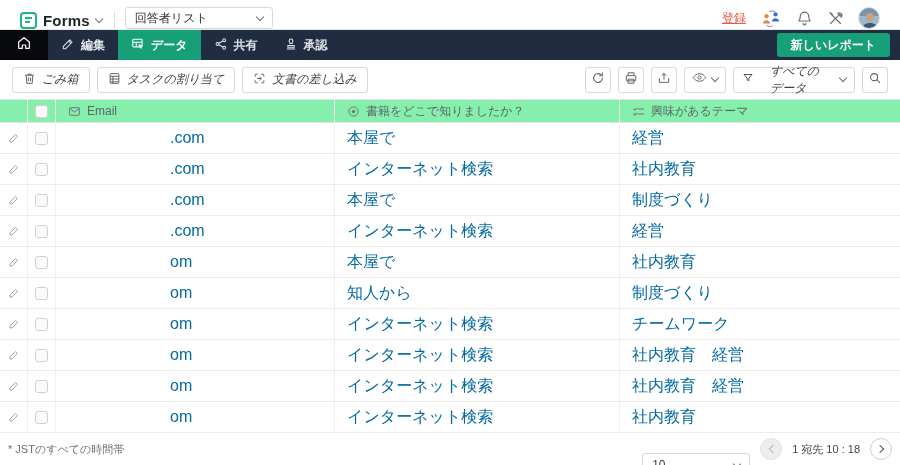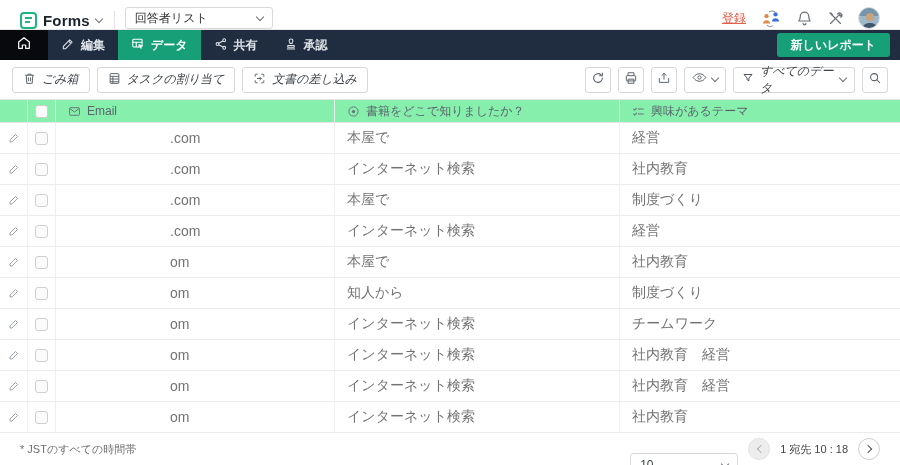--- a/index.html
+++ b/index.html
@@ -48,41 +48,41 @@
   .tb-btn { height:26px; border:1px solid #d8d8d8; border-radius:3px; background:#fff;
     display:flex; align-items:center; gap:6px; padding:0 10px; font-size:12px; color:#3c4248;
     cursor:pointer; }
   .tb-btn svg { color:#5c646c; }
   .toolbar-right { margin-left:auto; display:flex; align-items:center; gap:7px; }
   .sq-btn { width:26px; height:26px; border:1px solid #d8d8d8; border-radius:3px; background:#fff;
     display:flex; align-items:center; justify-content:center; color:#5c646c; cursor:pointer; }
   .eye-btn { width:42px; height:26px; border:1px solid #d8d8d8; border-radius:3px; background:#fff;
     display:flex; align-items:center; justify-content:center; gap:5px; color:#5c646c; cursor:pointer; }
   .filter-select { width:122px; height:26px; border:1px solid #d8d8d8; border-radius:3px; background:#fff;
-    display:flex; align-items:center; gap:6px; padding:0 8px; font-size:12px; color:#3c4248; cursor:pointer; }
+    display:flex; align-items:center; gap:16px; padding:0 8px; font-size:12px; color:#3c4248; cursor:pointer; }
   .filter-select .lbl { flex:1; }
 
   
   .table-wrap { flex:1; display:flex; flex-direction:column; overflow:hidden; }
   .thead, .trow { display:grid; grid-template-columns:28px 28px 279px 285px 1fr; align-items:stretch; }
   .thead { height:24px; background:#86efac; border-top:1px solid #e3e5e7; border-bottom:1px solid #e3e5e7;
     flex:0 0 24px; }
   .thead .cell { color:#5b656e; font-size:12px; gap:6px; }
-  .cell { display:flex; align-items:center; padding:0 12px; font-size:14px; color:#737373;
+  .cell { display:flex; align-items:center; padding:0 12px; font-size:16px; color:#0369a1;
     border-right:1px solid #efefef; overflow:hidden; white-space:nowrap; }
   .cell:last-child { border-right:none; }
   .cell.center { justify-content:center; padding:0; }
   .trow { height:31px; border-bottom:1px solid #ececec; background:#fff; flex:0 0 31px; }
   .email-suffix { padding-left:102px; }
   .checkbox { width:13px; height:13px; border:1px solid #cfcfcf; border-radius:3px; background:#fbfbfb; cursor:pointer; }
   .pencil { color:#9aa0a6; cursor:pointer; display:flex; }
   .hdr-icon { color:#6a737c; display:flex; }
 
   
-  .footerbar { height:32px; display:flex; align-items:center; padding:0 20px; flex:0 0 32px; background:#fff;gap:16px; }
+  .footerbar { height:32px; display:flex; align-items:center; padding:0 8px; flex:0 0 32px; background:#fff;gap:16px; }
   .tz-note { font-size:11px; color:#6e6e6e; }
   .footer-right { margin-left:auto; display:flex; align-items:center; gap:10px; }
   .pagesize-select { width:108px; height:24px; border:1px solid #d8d8d8; border-radius:3px; background:#fff;
     display:flex; align-items:center; justify-content:space-between; padding:0 9px; font-size:12px;
     color:#3c4248; cursor:pointer;margin-top:32px; }
   .pg-btn { width:22px; height:22px; border-radius:50%; display:flex; align-items:center;
     justify-content:center; cursor:pointer; }
   .pg-btn.disabled { background:#ededed; border:1px solid #e2e2e2; }
   .pg-btn.disabled .chev { border-color:#b5b5b5; }
   .pg-btn.enabled { background:#fff; border:1px solid #cfcfcf; }

